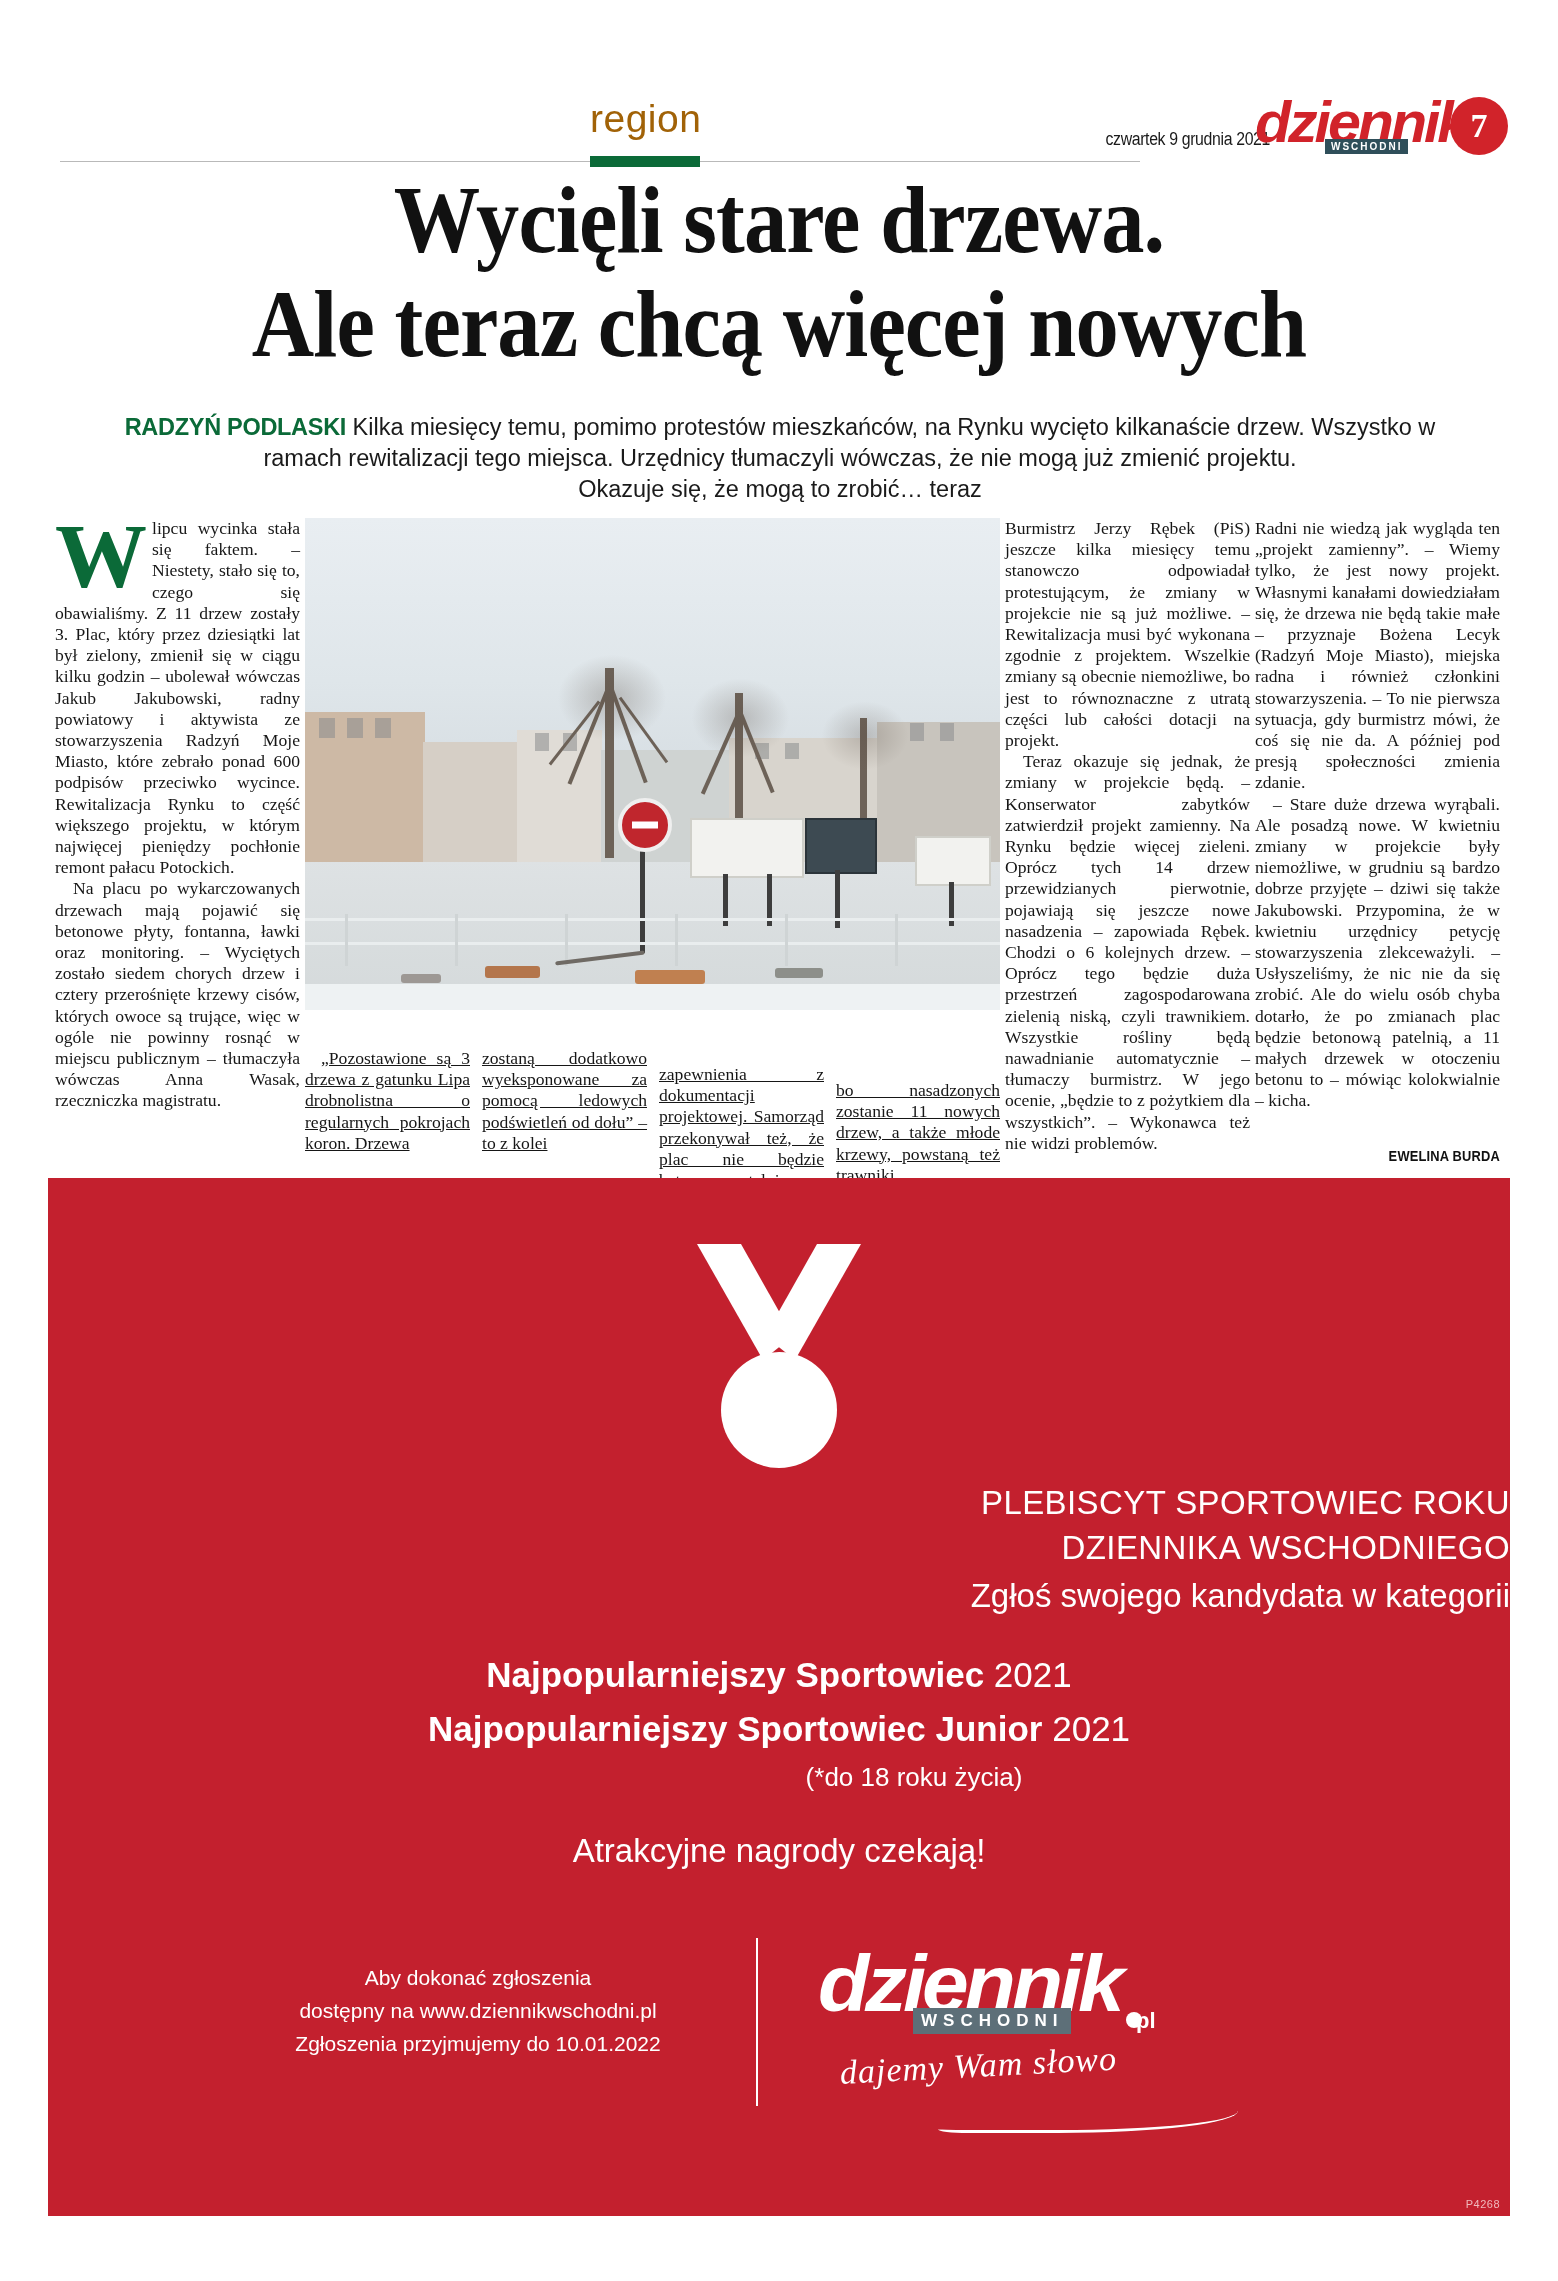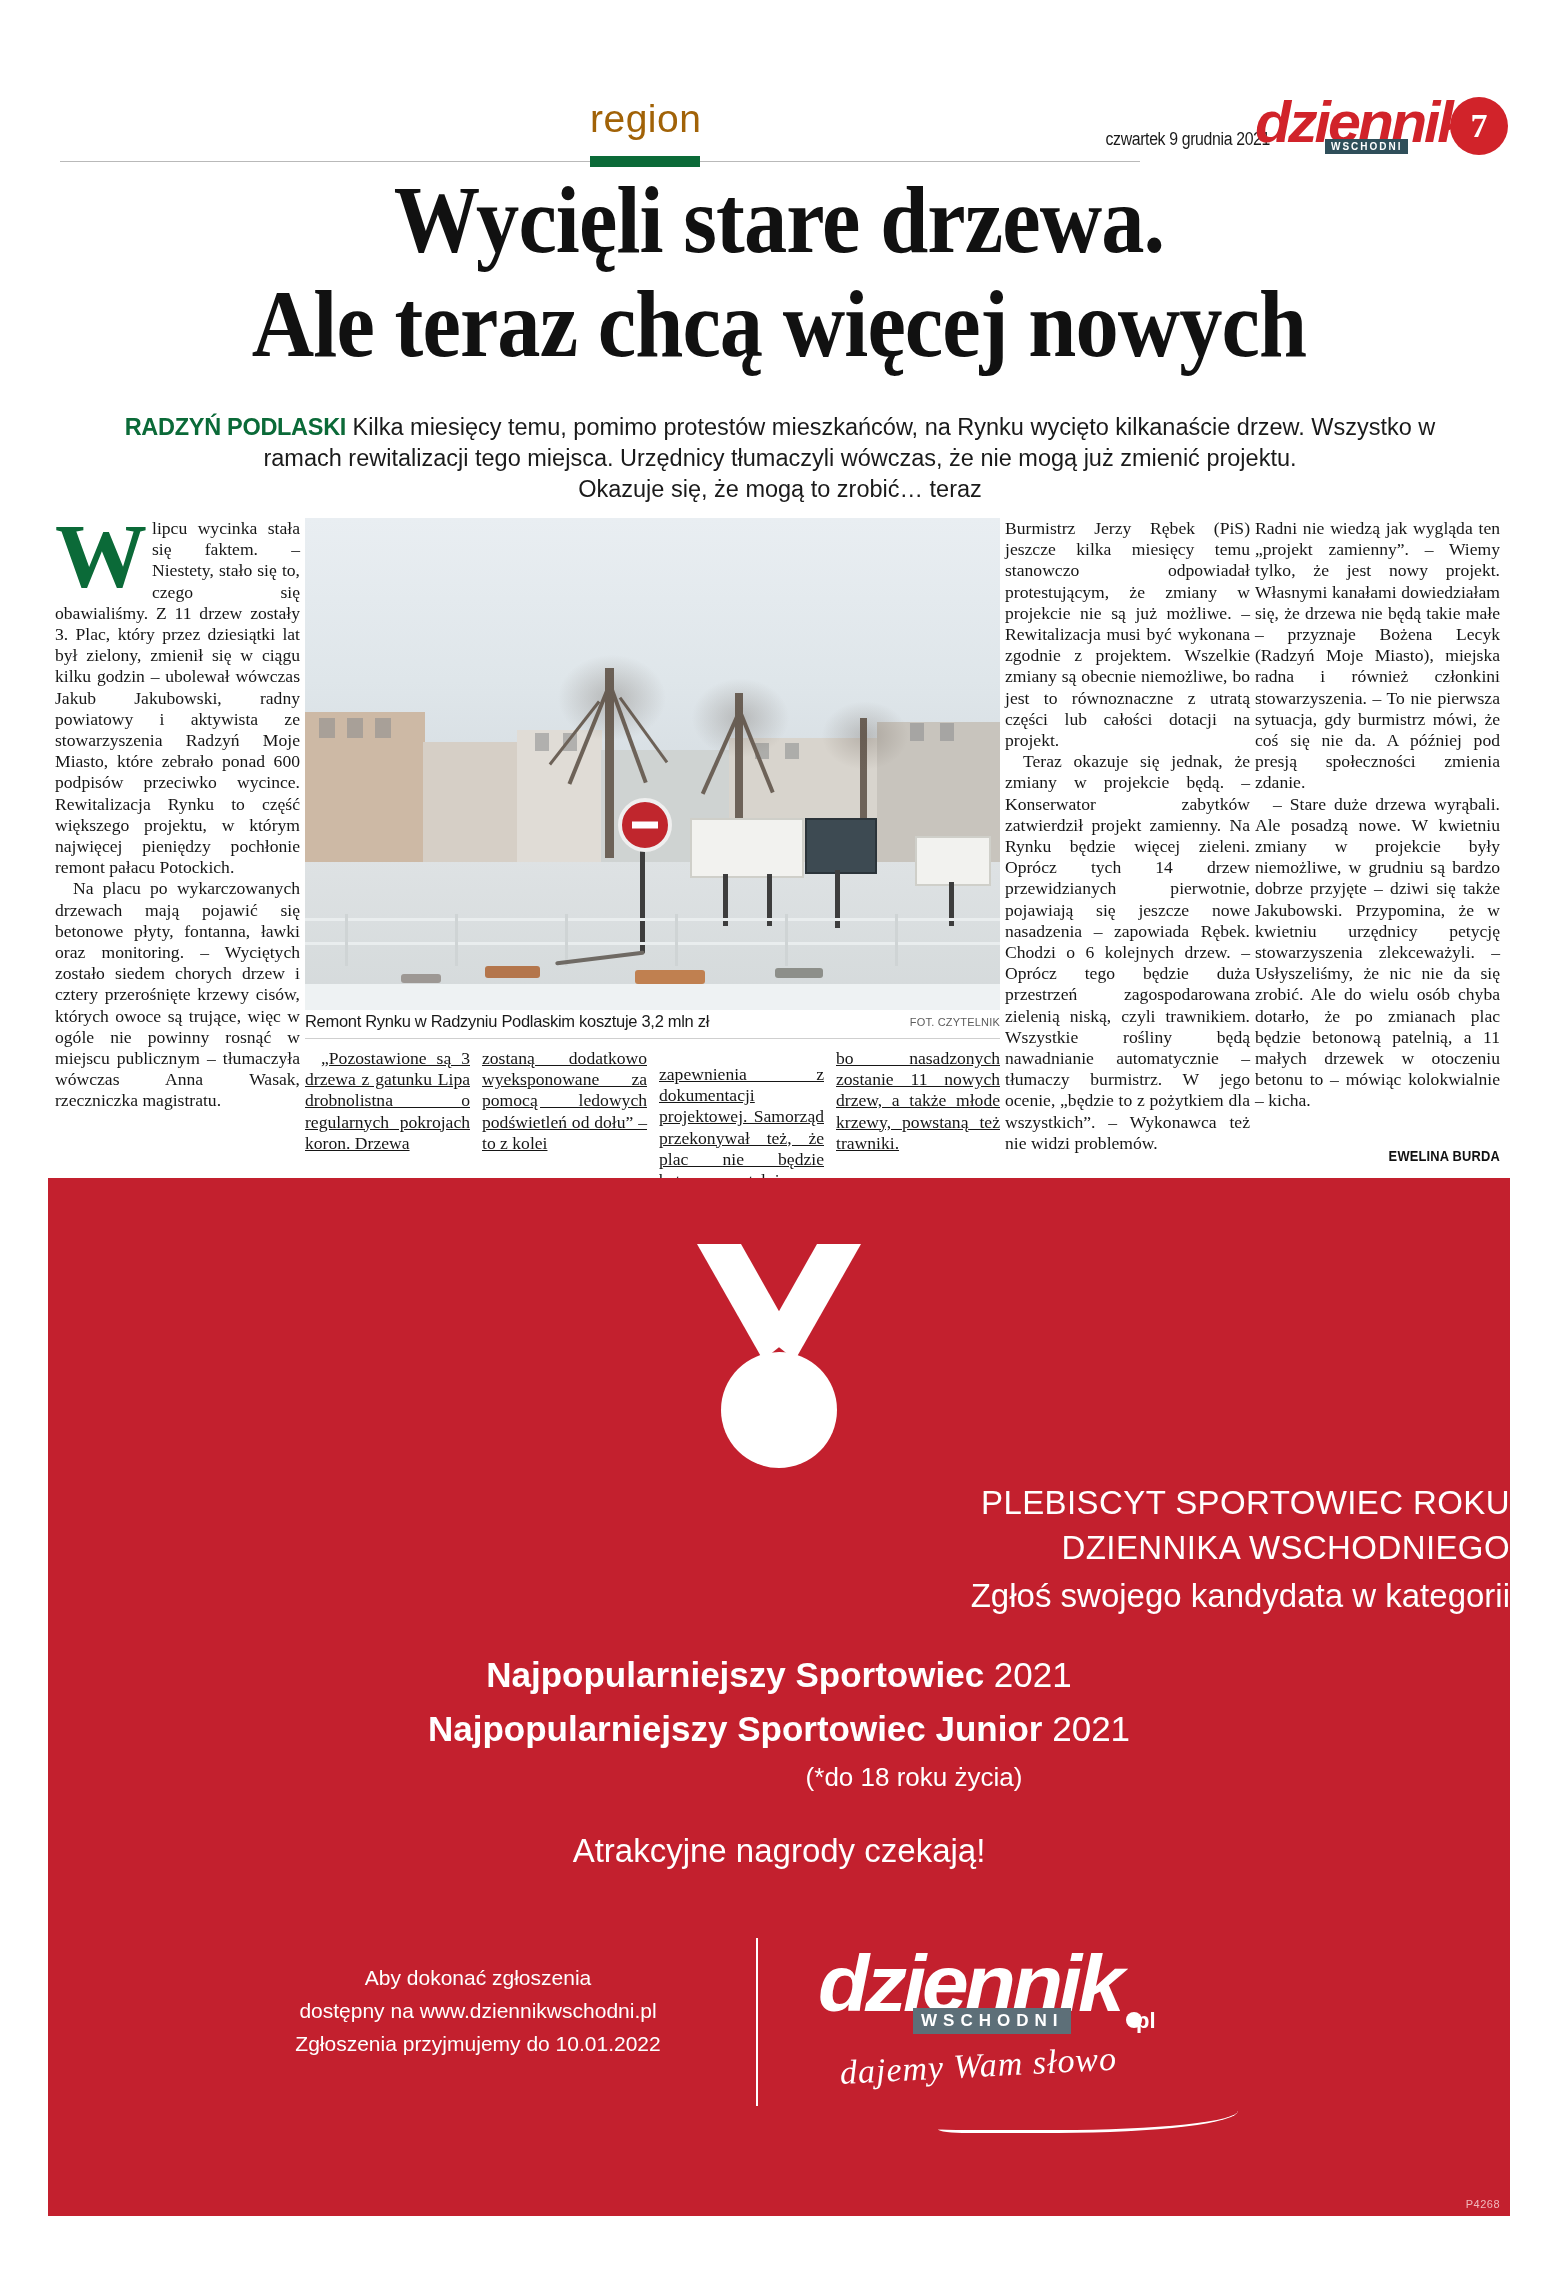--- a/index.html
+++ b/index.html
@@ -295,36 +295,32 @@
 
       <div class="rubble" style="left:180px;top:448px;width:55px;height:12px;background:#b4764c;"></div>
       <div class="rubble" style="left:330px;top:452px;width:70px;height:14px;background:#c08050;"></div>
       <div class="rubble" style="left:96px;top:456px;width:40px;height:9px;background:#9d9894;"></div>
       <div class="rubble" style="left:470px;top:450px;width:48px;height:10px;background:#8d8f8a;"></div>
       <div class="rubble" style="left:250px;top:438px;width:90px;height:4px;background:#6f6a64;transform:rotate(-7deg);"></div>
       <div class="snowrow" style="top:466px;height:26px;"></div>
     </div>
   </div>
 
-  <div class="caption-bar">
-    <div class="caption-text">Remont Rynku w Radzyniu Podlaskim kosztuje 3,2 mln zł</div>
-    <div class="caption-credit">FOT. CZYTELNIK</div>
-  </div>
 
   <div class="subcol" id="sub1">
       <p class="first">„Pozostawione są 3 drzewa z gatunku Lipa drobnolistna o regularnych pokrojach koron. Drzewa</p>
     </div>
   <div class="subcol" id="sub2">
       <p class="first" style="text-indent: 0px;">zostaną dodatkowo wyeksponowane za pomocą ledowych podświetleń od dołu” – to z kolei</p>
     </div>
   <div class="subcol" id="sub3">
       <p class="first" style="text-indent: 0px;">zapewnienia z dokumentacji projektowej. Samorząd przekonywał też, że plac nie będzie betonową patelnią,</p>
     </div>
   <div class="subcol" id="sub4">
-      <p class="first" style="text-indent: 0px;">bo nasadzonych zostanie 11 nowych drzew, a także młode krzewy, powstaną też trawniki.</p>
+      <p class="first" style="text-indent: 0px; margin-top: 32px;">bo nasadzonych zostanie 11 nowych drzew, a także młode krzewy, powstaną też trawniki.</p>
     </div>
 
   <div class="col" id="col4">
     <p class="first">Burmistrz Jerzy Rębek (PiS) jeszcze kilka miesięcy temu stanowczo odpowiadał protestującym, że zmiany w projekcie nie są już możliwe. – Rewitalizacja musi być wykonana zgodnie z projektem. Wszelkie zmiany są obecnie niemożliwe, bo jest to równoznaczne z utratą części lub całości dotacji na projekt.</p>
     <p>Teraz okazuje się jednak, że zmiany w projekcie będą. – Konserwator zabytków zatwierdził projekt zamienny. Na Rynku będzie więcej zieleni. Oprócz tych 14 drzew przewidzianych pierwotnie, pojawiają się jeszcze nowe nasadzenia – zapowiada Rębek. Chodzi o 6 kolejnych drzew. – Oprócz tego będzie duża przestrzeń zagospodarowana zielenią niską, czyli trawnikiem. Wszystkie rośliny będą nawadnianie automatycznie – tłumaczy burmistrz. W jego ocenie, „będzie to z pożytkiem dla wszystkich”. – Wykonawca też nie widzi problemów.</p>
   </div>
 
   <div class="col" id="col5">
     <p class="first">Radni nie wiedzą jak wygląda ten „projekt zamienny”. – Wiemy tylko, że jest nowy projekt. Własnymi kanałami dowiedziałam się, że drzewa nie będą takie małe – przyznaje Bożena Lecyk (Radzyń Moje Miasto), miejska radna i również członkini stowarzyszenia. – To nie pierwsza sytuacja, gdy burmistrz mówi, że coś się nie da. A później pod presją społeczności zmienia zdanie.</p>
     <p>– Stare duże drzewa wyrąbali. Ale posadzą nowe. W kwietniu zmiany w projekcie były niemożliwe, w grudniu są bardzo dobrze przyjęte – dziwi się także Jakubowski. Przypomina, że w kwietniu urzędnicy petycję stowarzyszenia zlekceważyli. – Usłyszeliśmy, że nic nie da się zrobić. Ale do wielu osób chyba dotarło, że po zmianach plac będzie betonową patelnią, a 11 małych drzewek w otoczeniu betonu to – mówiąc kolokwialnie – kicha.</p>

